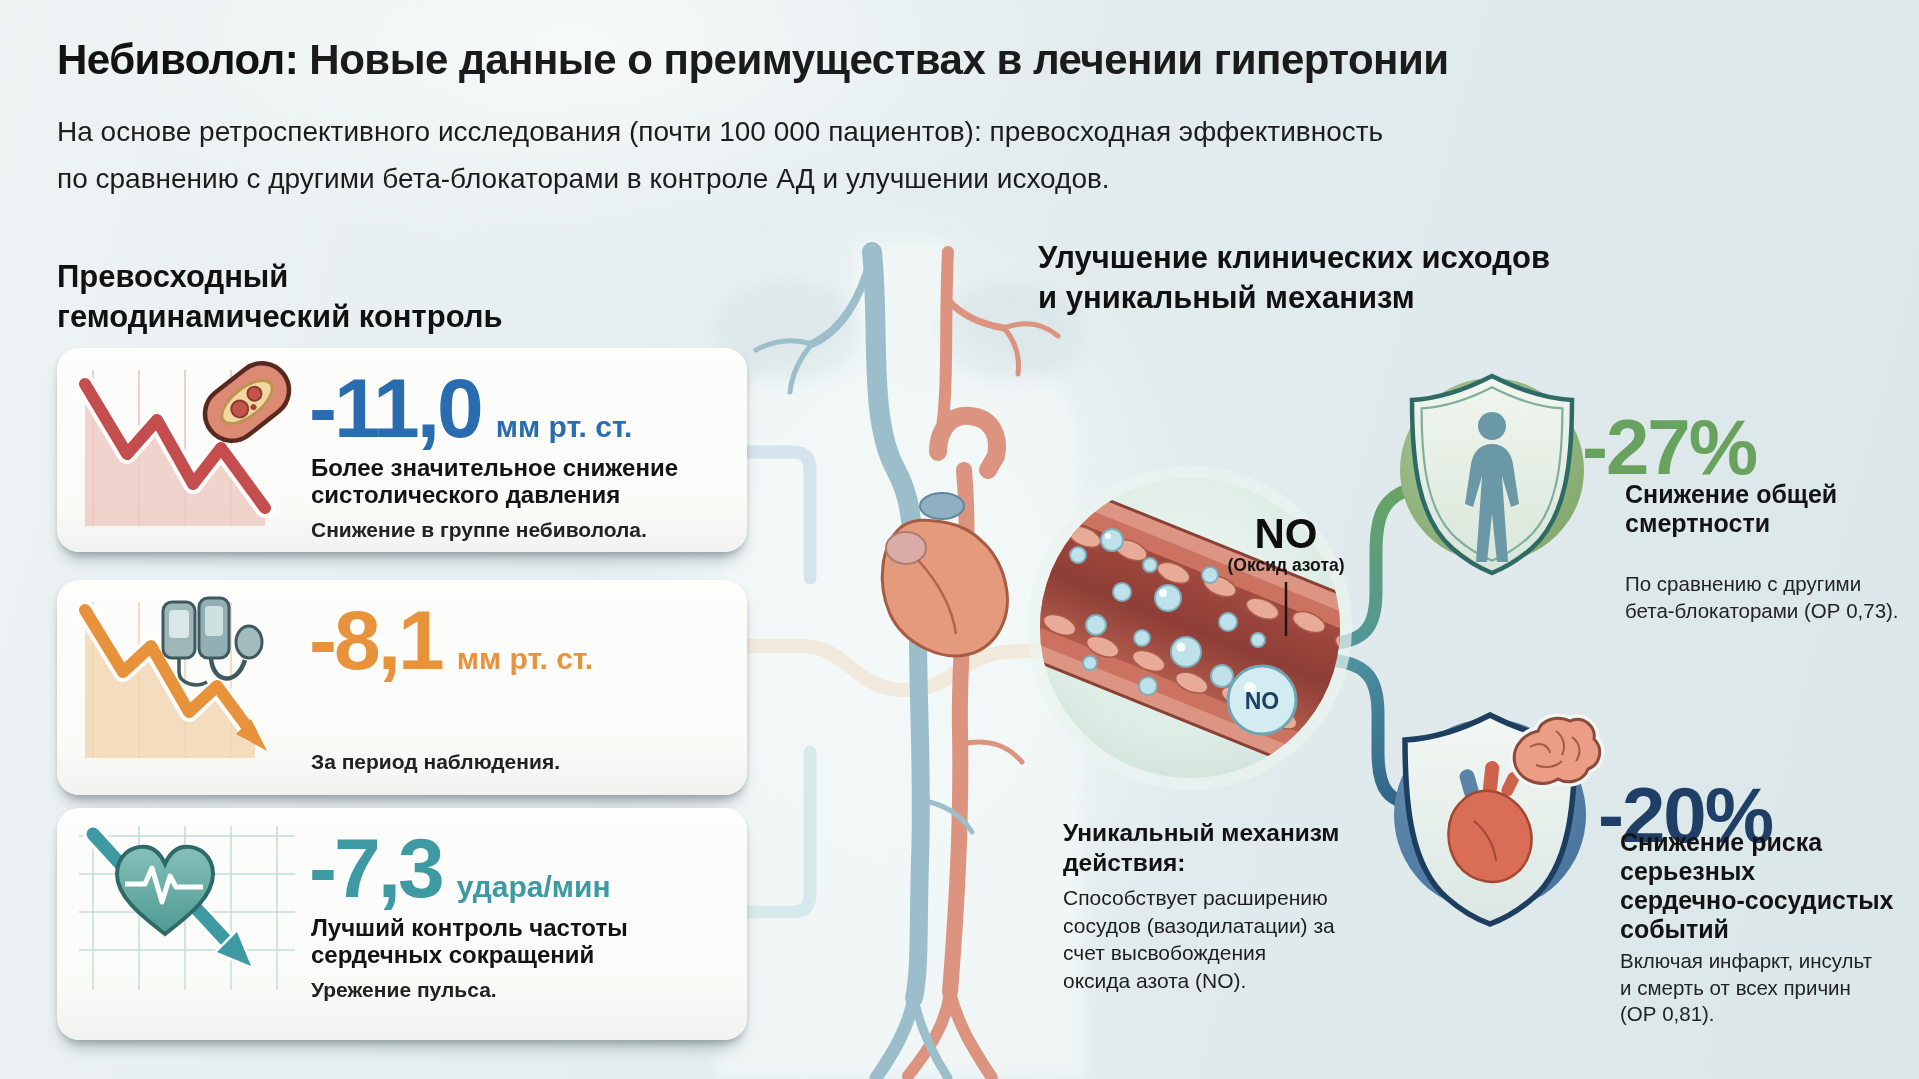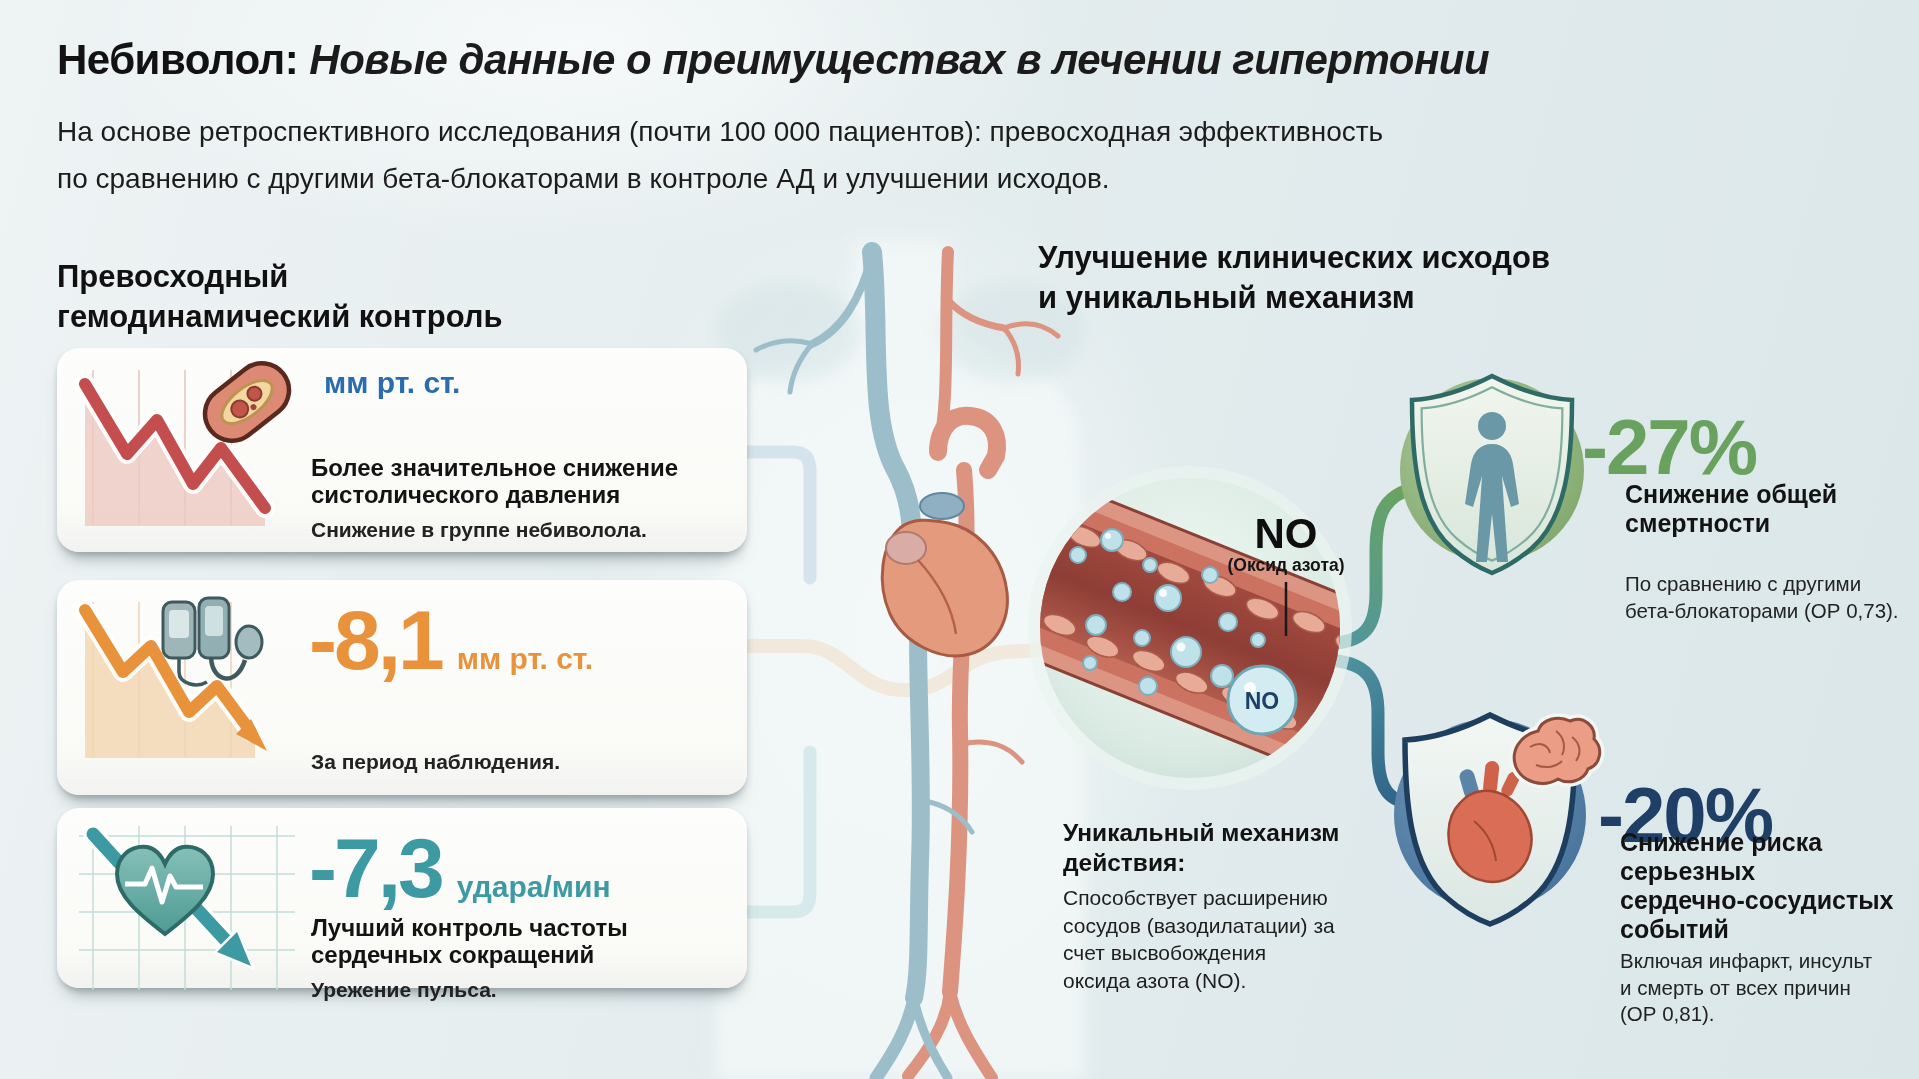--- a/index.html
+++ b/index.html
@@ -10,35 +10,35 @@
       radial-gradient(ellipse 430px 620px at 47% 58%, rgba(250,253,253,0.8), rgba(250,253,253,0) 72%),
       radial-gradient(ellipse 700px 300px at 30% 4%, rgba(252,254,254,0.7), rgba(252,254,254,0) 70%),
       linear-gradient(105deg,#eef3f4 0%,#e5edee 40%,#e0eaec 70%,#dae6e8 100%);
   }
   .art{position:absolute;left:0;top:0;width:1919px;height:1079px;}
   .pre{white-space:pre-line;}
   .abs{position:absolute;}
 
   .title{left:57px;top:36px;font-size:42px;letter-spacing:-0.5px;color:#121212;}
   .title .brand{font-weight:800;}
-  .title .rest{font-weight:600;color:#1b1b1b;font-style:italic;}
+  .title .rest{font-weight:600;color:#1b1b1b;}
   .subtitle{left:57px;top:108px;font-size:28px;line-height:1.68;font-weight:500;color:#1c1c1c;}
 
   .sec-heading{font-size:31px;font-weight:800;line-height:1.3;color:#111;}
   .heading-left{left:57px;top:238px;margin-top:19px;}
   .heading-right{left:1038px;top:238px;}
 
   .card{
     position:absolute;left:57px;width:690px;border-radius:22px;
     background:linear-gradient(180deg,#fdfdfc 0%,#fafaf7 78%,#f2f3f0 100%);
     box-shadow:0 12px 16px -7px rgba(88,104,110,0.55),0 3px 5px rgba(88,104,110,0.22);
   }
   .card1{top:348px;height:204px;}
   .card2{top:580px;height:215px;}
-  .card3{top:808px;height:180px;}
+  .card3{top:808px;height:232px;}
   .card-icon{position:absolute;left:12px;top:8px;width:240px;height:184px;}
   .value-row{position:absolute;left:252px;top:18px;display:flex;align-items:baseline;}
   .value{font-size:84px;font-weight:800;letter-spacing:-3px;line-height:1;}
   .unit{font-size:30px;font-weight:800;margin-left:15px;}
   .card-title{position:absolute;left:254px;top:106px;font-size:24px;font-weight:800;line-height:1.14;color:#131313;}
   .card-note{position:absolute;left:254px;top:170px;font-size:21px;font-weight:700;color:#222;}
 
   .stat-num{font-size:78px;font-weight:800;letter-spacing:-2px;line-height:1;margin-top:36px;}
   .num27{left:1582px;top:372px;}
   .num19{left:1598px;top:740px;}
@@ -261,20 +261,21 @@
       <path d="M 16 28 L 58 98 L 88 64 L 124 128 L 152 92 L 196 152" fill="none" stroke="#c44d4d" stroke-width="12" stroke-linecap="round" stroke-linejoin="round"></path>
       <g transform="translate(178,46) rotate(-38)">
         <rect x="-46" y="-27" width="92" height="54" rx="27" fill="#dc8a74" stroke="#59281e" stroke-width="4.5"></rect>
         <ellipse rx="30" ry="14" fill="#f2d8a0" stroke="#bd9352" stroke-width="3"></ellipse>
         <circle cx="-10" cy="1" r="8.5" fill="#c2544a" stroke="#8c3a30" stroke-width="2"></circle>
         <circle cx="11" cy="-2" r="7" fill="#c2544a" stroke="#8c3a30" stroke-width="2"></circle>
         <circle cx="2" cy="8" r="3" fill="#a0453c"></circle>
       </g>
     </svg>
     <div class="value-row">
+      <span class="value" style="color: rgb(42, 108, 176);">-11,0</span>
       <span class="unit" style="color: rgb(42, 108, 176);">мм рт. ст.</span>
     </div>
     <div class="card-title pre">Более значительное снижение
 систолического давления</div>
     <div class="card-note">Снижение в группе небиволола.</div>
   </div>
 
   <div class="card card2">
     <svg class="card-icon" viewBox="0 0 240 184" aria-hidden="true">
       <g stroke="#eed2b4" stroke-width="1.5">

